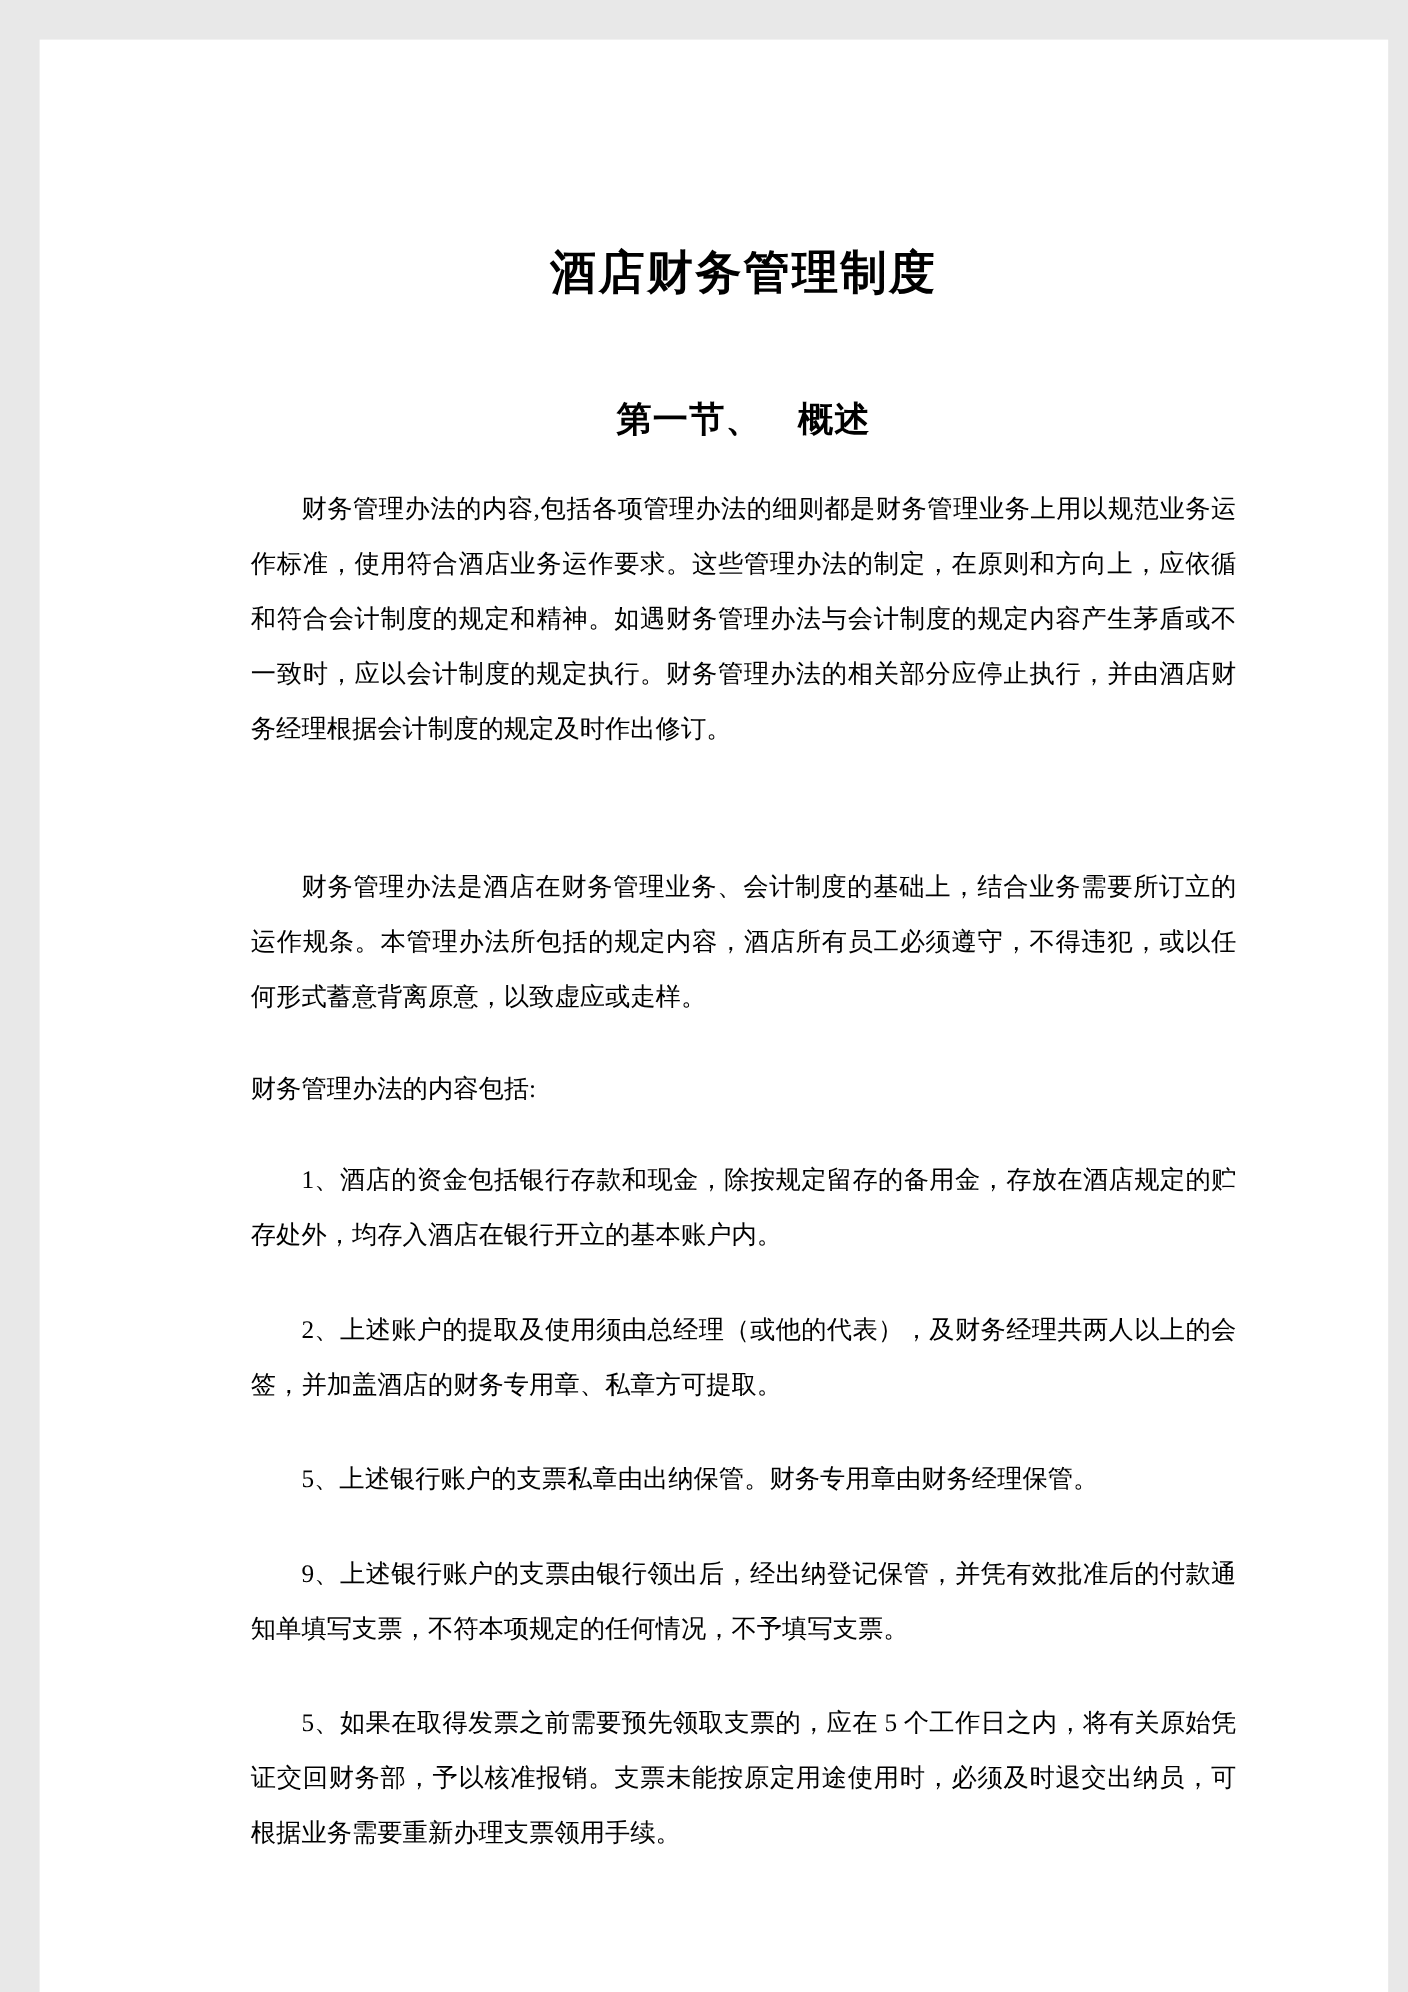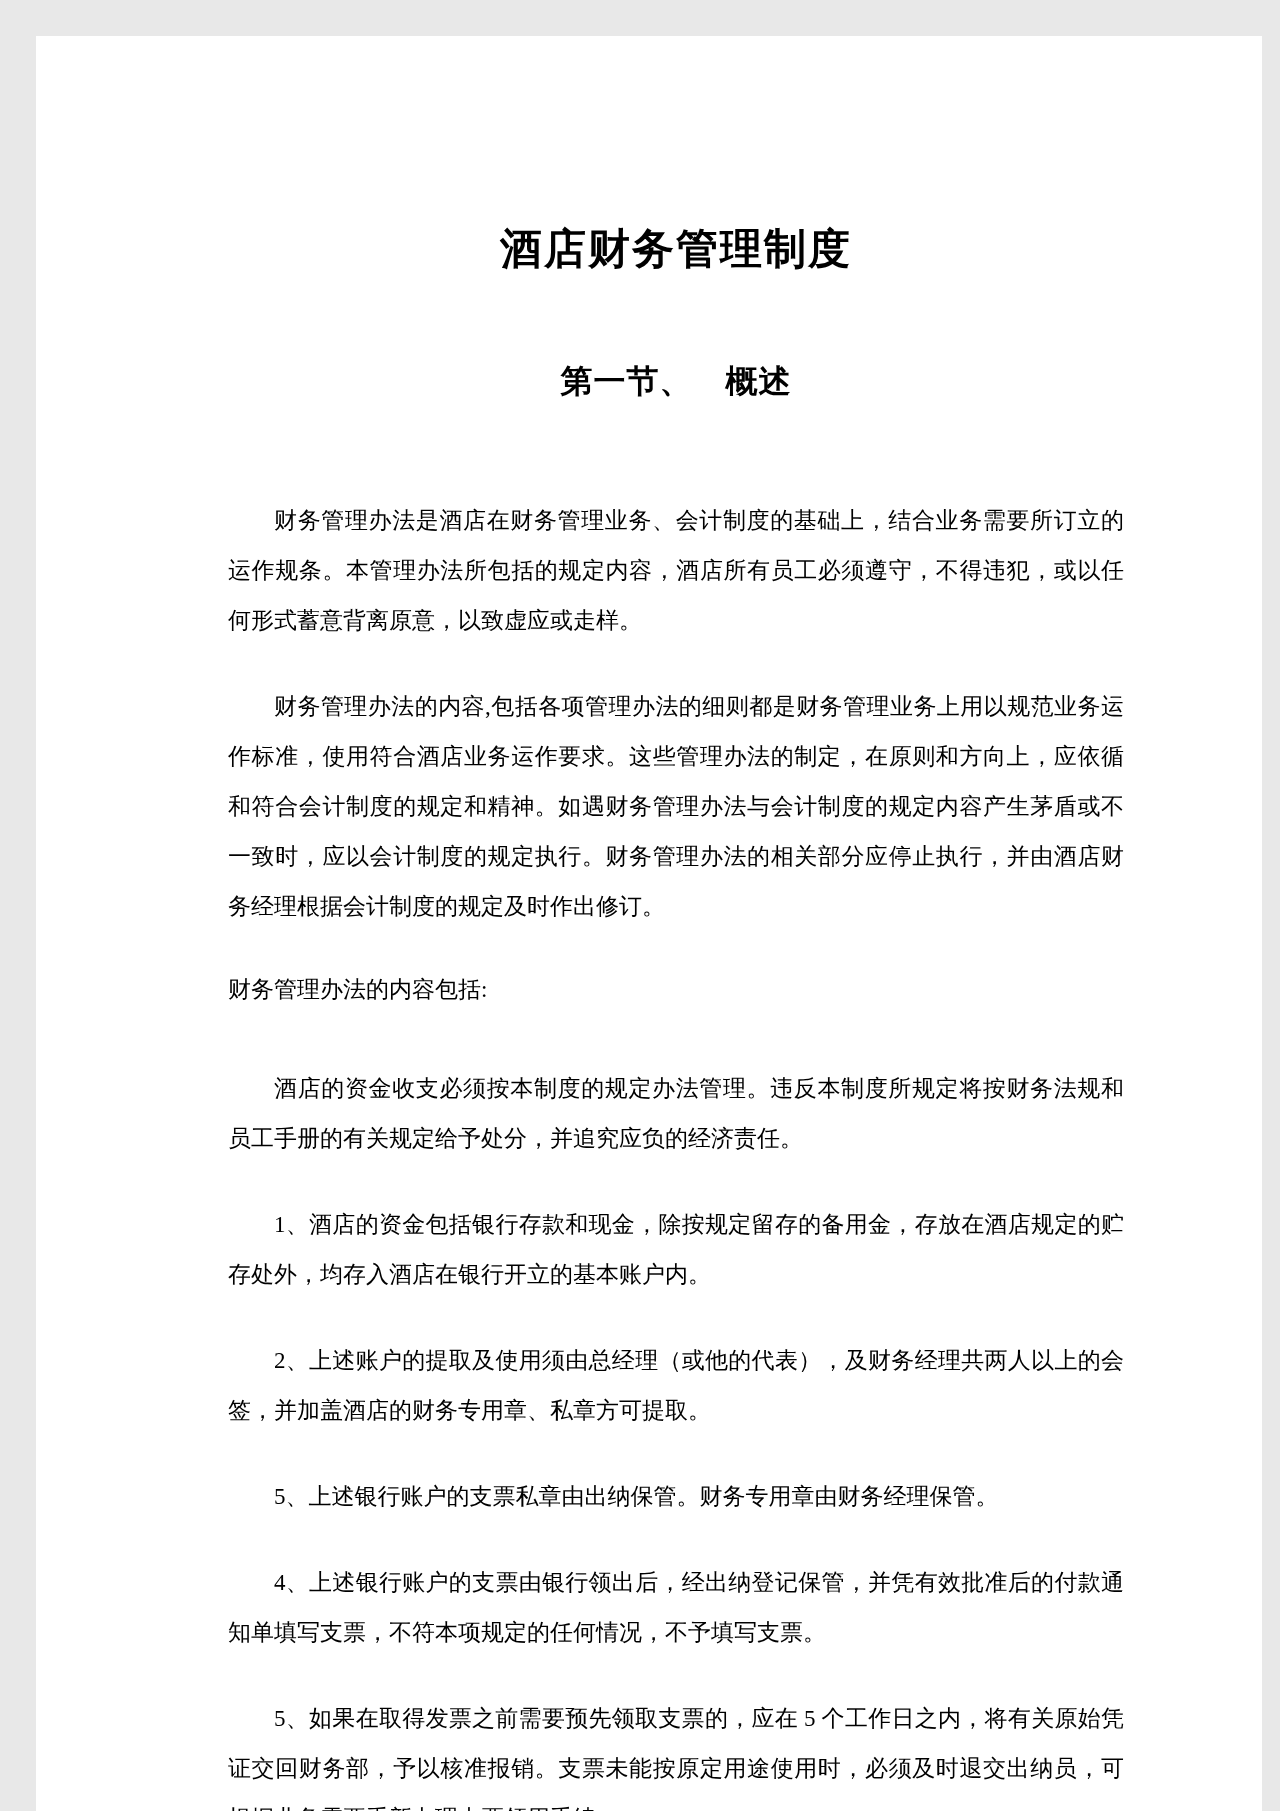--- a/index.html
+++ b/index.html
@@ -53,34 +53,33 @@
 </head>
 <body>
 
 <div class="page">
   <div class="content">
 
     <h1 class="doc-title">酒店财务管理制度</h1>
 
     <h2 class="section-heading">第一节、　概述</h2>
 
+    <p class="para indent">财务管理办法的内容,包括各项管理办法的细则都是财务管理业务上用以规范业务运作标准，使用符合酒店业务运作要求。这些管理办法的制定，在原则和方向上，应依循和符合会计制度的规定和精神。如遇财务管理办法与会计制度的规定内容产生茅盾或不一致时，应以会计制度的规定执行。财务管理办法的相关部分应停止执行，并由酒店财务经理根据会计制度的规定及时作出修订。</p>
+
     <p class="para indent first-para">财务管理办法是酒店在财务管理业务、会计制度的基础上，结合业务需要所订立的运作规条。本管理办法所包括的规定内容，酒店所有员工必须遵守，不得违犯，或以任何形式蓄意背离原意，以致虚应或走样。</p>
-
-    <p class="para indent">财务管理办法的内容,包括各项管理办法的细则都是财务管理业务上用以规范业务运作标准，使用符合酒店业务运作要求。这些管理办法的制定，在原则和方向上，应依循和符合会计制度的规定和精神。如遇财务管理办法与会计制度的规定内容产生茅盾或不一致时，应以会计制度的规定执行。财务管理办法的相关部分应停止执行，并由酒店财务经理根据会计制度的规定及时作出修订。</p>
 
     <p class="para tight">财务管理办法的内容包括:</p>
 
 
-    <p class="para indent sec2-first">酒店的资金收支必须按本制度的规定办法管理。违反本制度所规定将按财务法规和员工手册的有关规定给予处分，并追究应负的经济责任。</p>
 
     <p class="para indent">1、酒店的资金包括银行存款和现金，除按规定留存的备用金，存放在酒店规定的贮存处外，均存入酒店在银行开立的基本账户内。</p>
 
     <p class="para indent">2、上述账户的提取及使用须由总经理（或他的代表），及财务经理共两人以上的会签，并加盖酒店的财务专用章、私章方可提取。</p>
 
     <p class="para indent">5、上述银行账户的支票私章由出纳保管。财务专用章由财务经理保管。</p>
 
-    <p class="para indent">4、上述银行账户的支票由银行领出后，经出纳登记保管，并凭有效批准后的付款通知单填写支票，不符本项规定的任何情况，不予填写支票。</p>
+    <p class="para indent">9、上述银行账户的支票由银行领出后，经出纳登记保管，并凭有效批准后的付款通知单填写支票，不符本项规定的任何情况，不予填写支票。</p>
 
     <p class="para indent">5、如果在取得发票之前需要预先领取支票的，应在 5 个工作日之内，将有关原始凭证交回财务部，予以核准报销。支票未能按原定用途使用时，必须及时退交出纳员，可根据业务需要重新办理支票领用手续。</p>
 
 
   </div>
 </div>
 
 </body></html>

